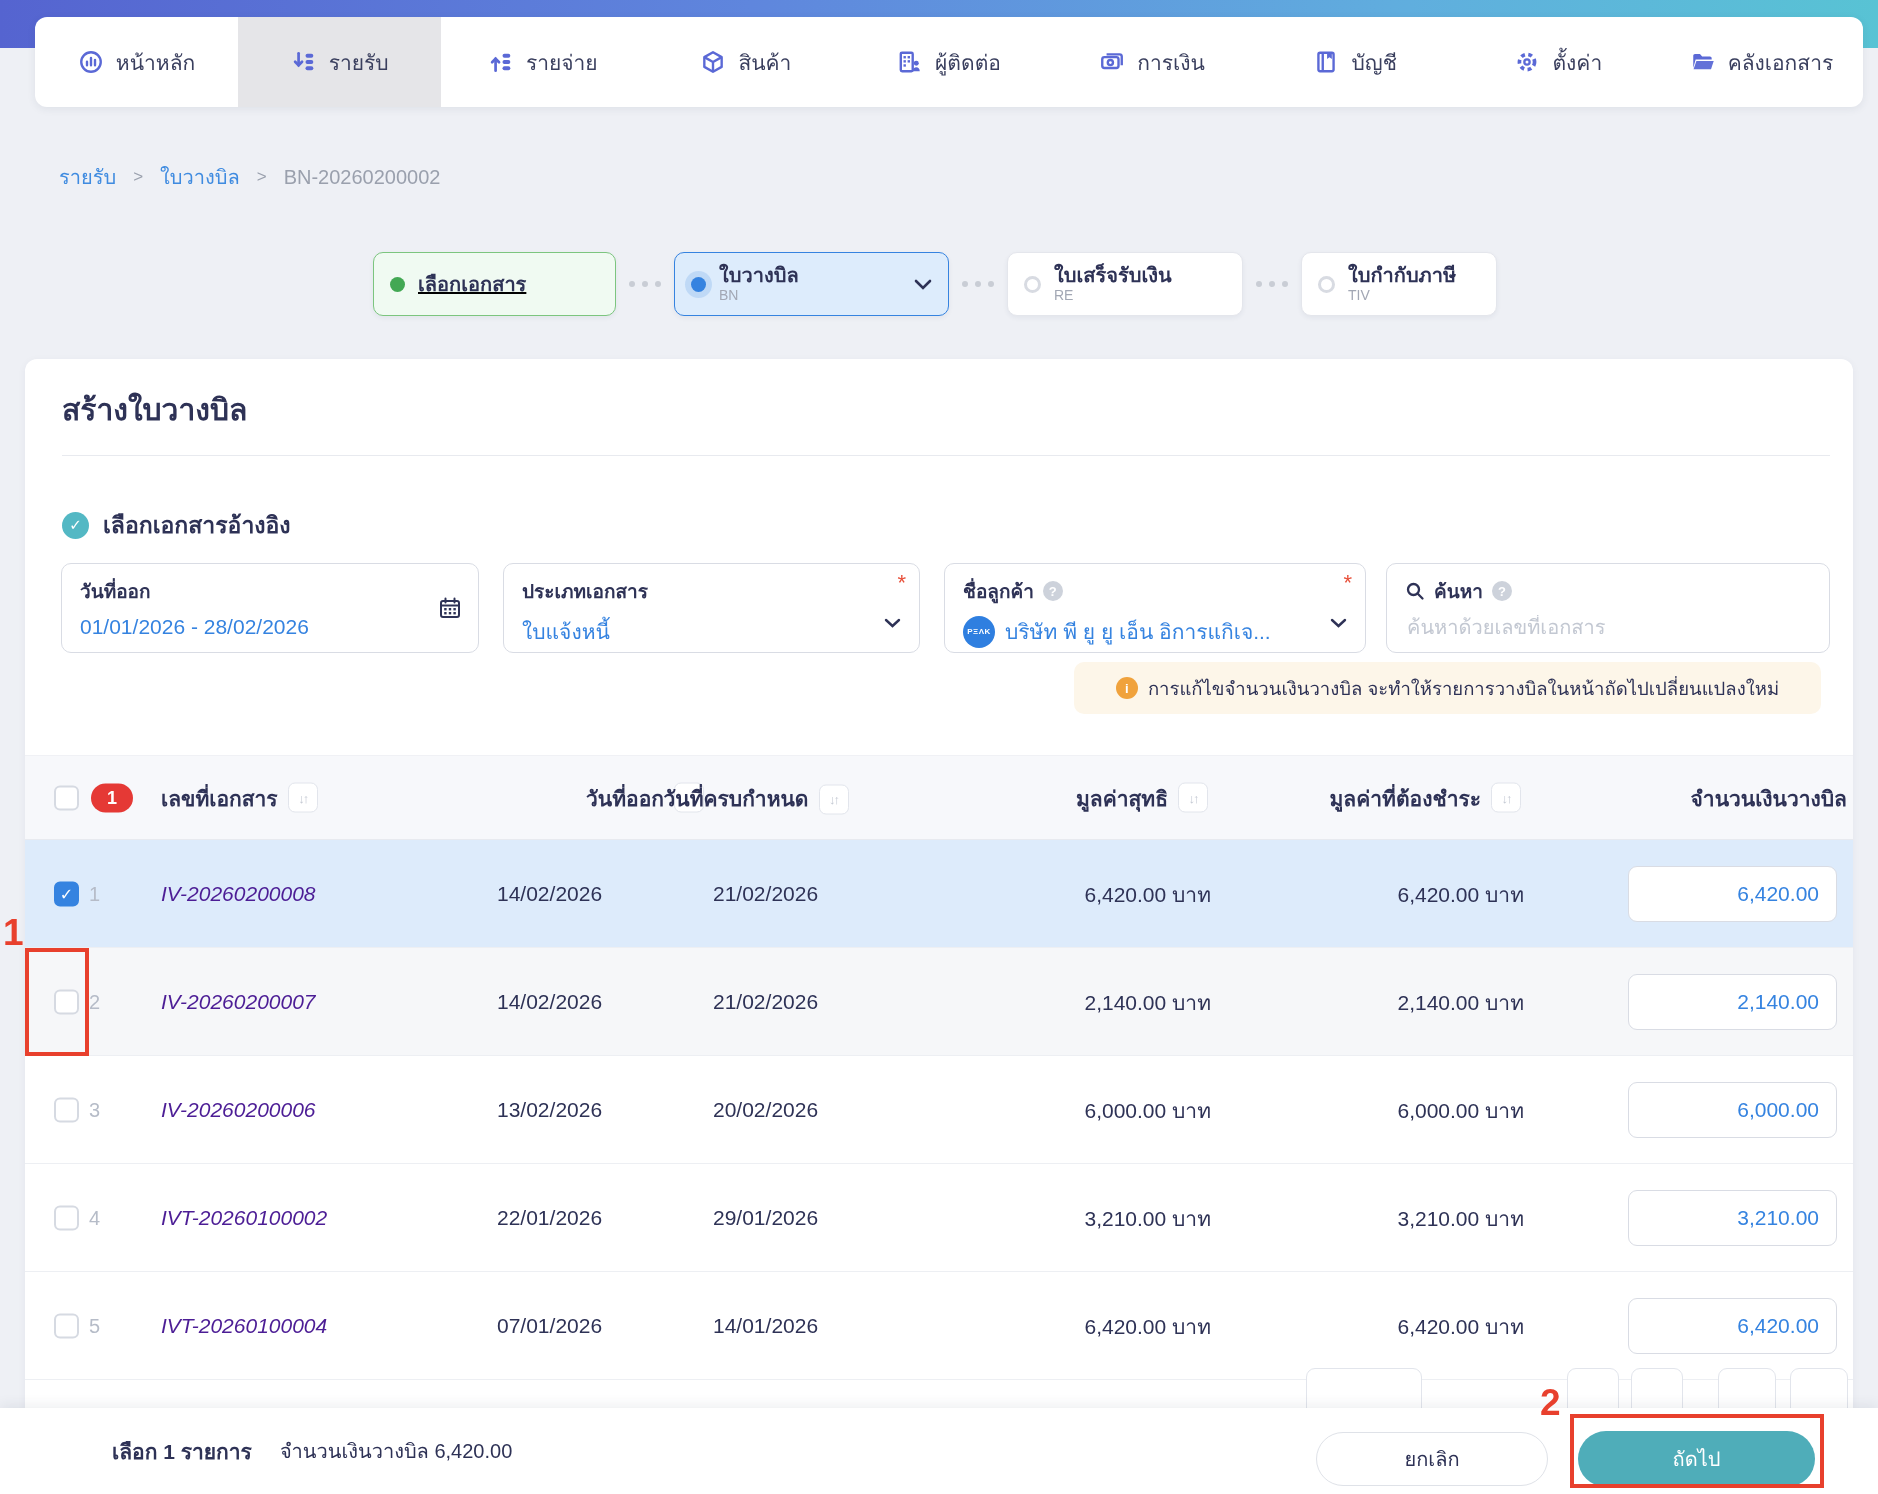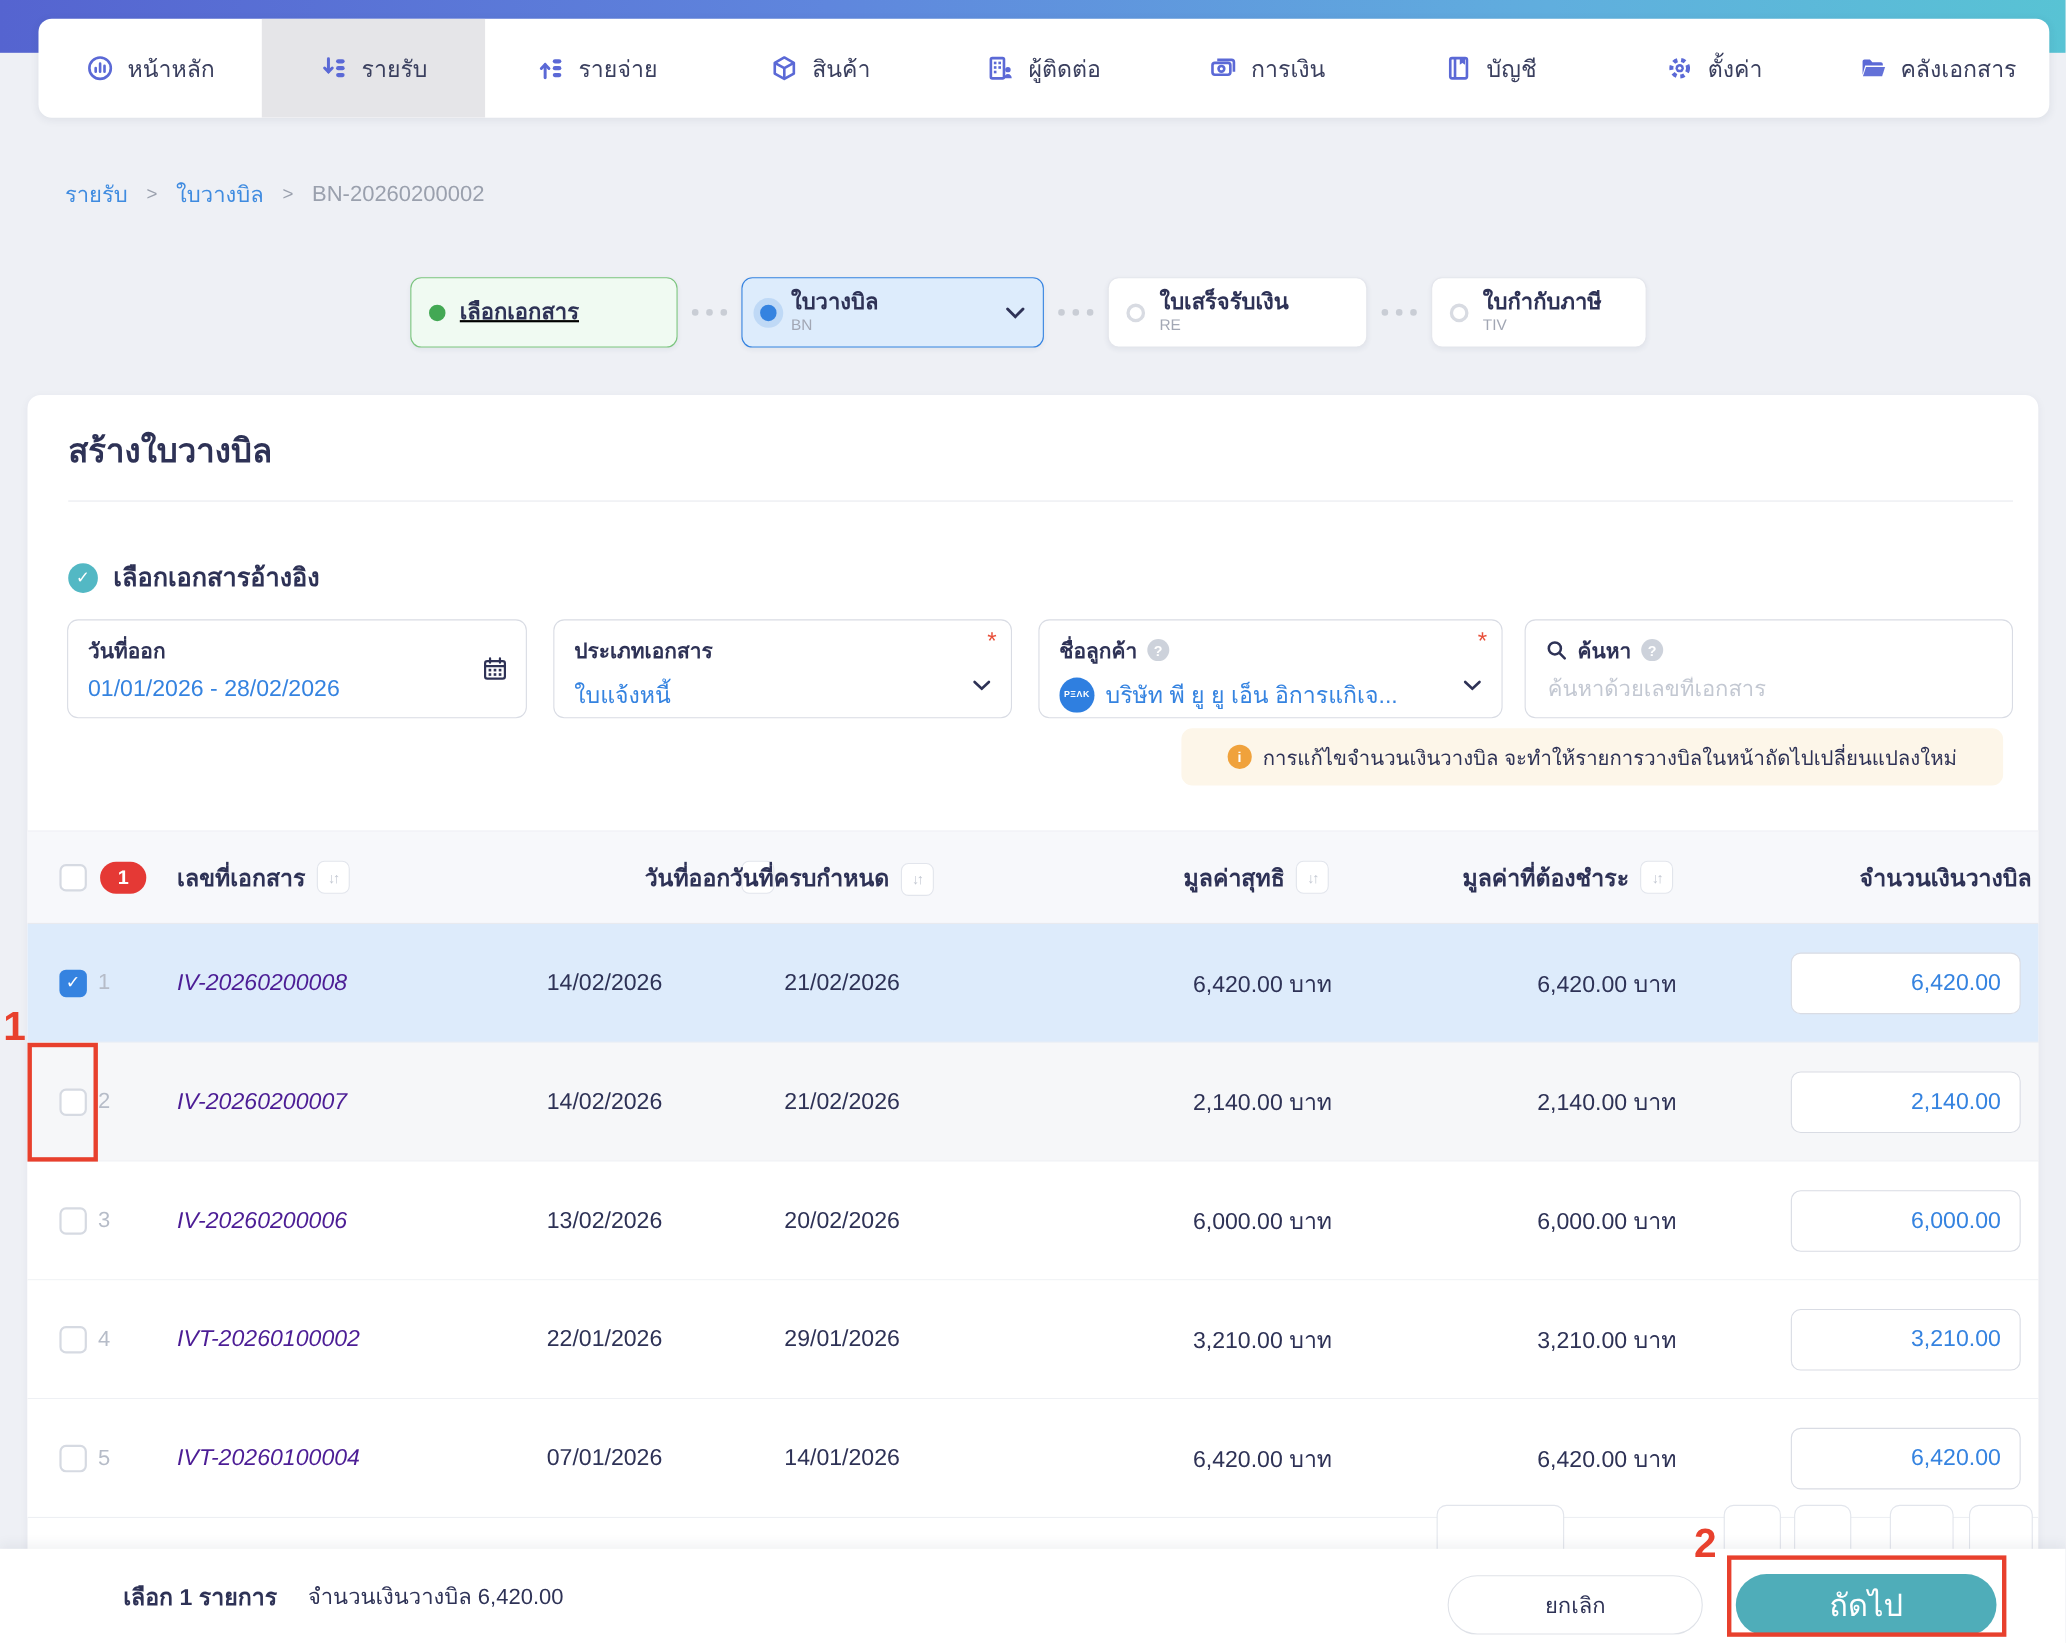--- a/index.html
+++ b/index.html
@@ -110,21 +110,21 @@
   .pg-d{left:1718px;width:58px;} .pg-e{left:1790px;width:58px;}
 
   
   .bottom-bar{position:absolute;left:0;top:1408px;width:1878px;height:86px;background:#fff;
     box-shadow:0 -3px 12px rgba(40,45,80,.08);display:flex;align-items:center;z-index:5;}
   .fb-selected{margin-left:112px;font-size:21px;font-weight:bold;color:#2e3256;}
   .fb-total{margin-left:28px;font-size:20px;color:#2e3256;}
   .btn{position:absolute;display:flex;align-items:center;justify-content:center;cursor:pointer;}
   .btn-cancel{left:1316px;top:24px;width:232px;height:54px;border-radius:27px;background:#fff;
     border:1px solid #dfe2e8;font-size:20px;color:#2e3256;box-sizing:border-box;}
-  .btn-next{left:1578px;top:23px;width:237px;height:56px;border-radius:28px;background:#4fadb9;color:#fff;font-size:28px;}
+  .btn-next{left:1578px;top:23px;width:237px;height:56px;border-radius:28px;background:#4fadb9;color:#fff;font-size:20px;}
 
   
   .ann-box{position:absolute;border:4px solid #e8402d;z-index:10;box-sizing:border-box;}
   .ann-1{left:25px;top:948px;width:64px;height:108px;}
   .ann-2{left:1570px;top:1414px;width:254px;height:74px;}
   .ann-label{position:absolute;color:#e8402d;font-size:37px;font-weight:bold;z-index:10;
     font-family:"Liberation Sans","DejaVu Sans",sans-serif;}
   .ann-l1{left:3px;top:912px;} .ann-l2{left:1540px;top:1382px;}
 </style>
 </head>

